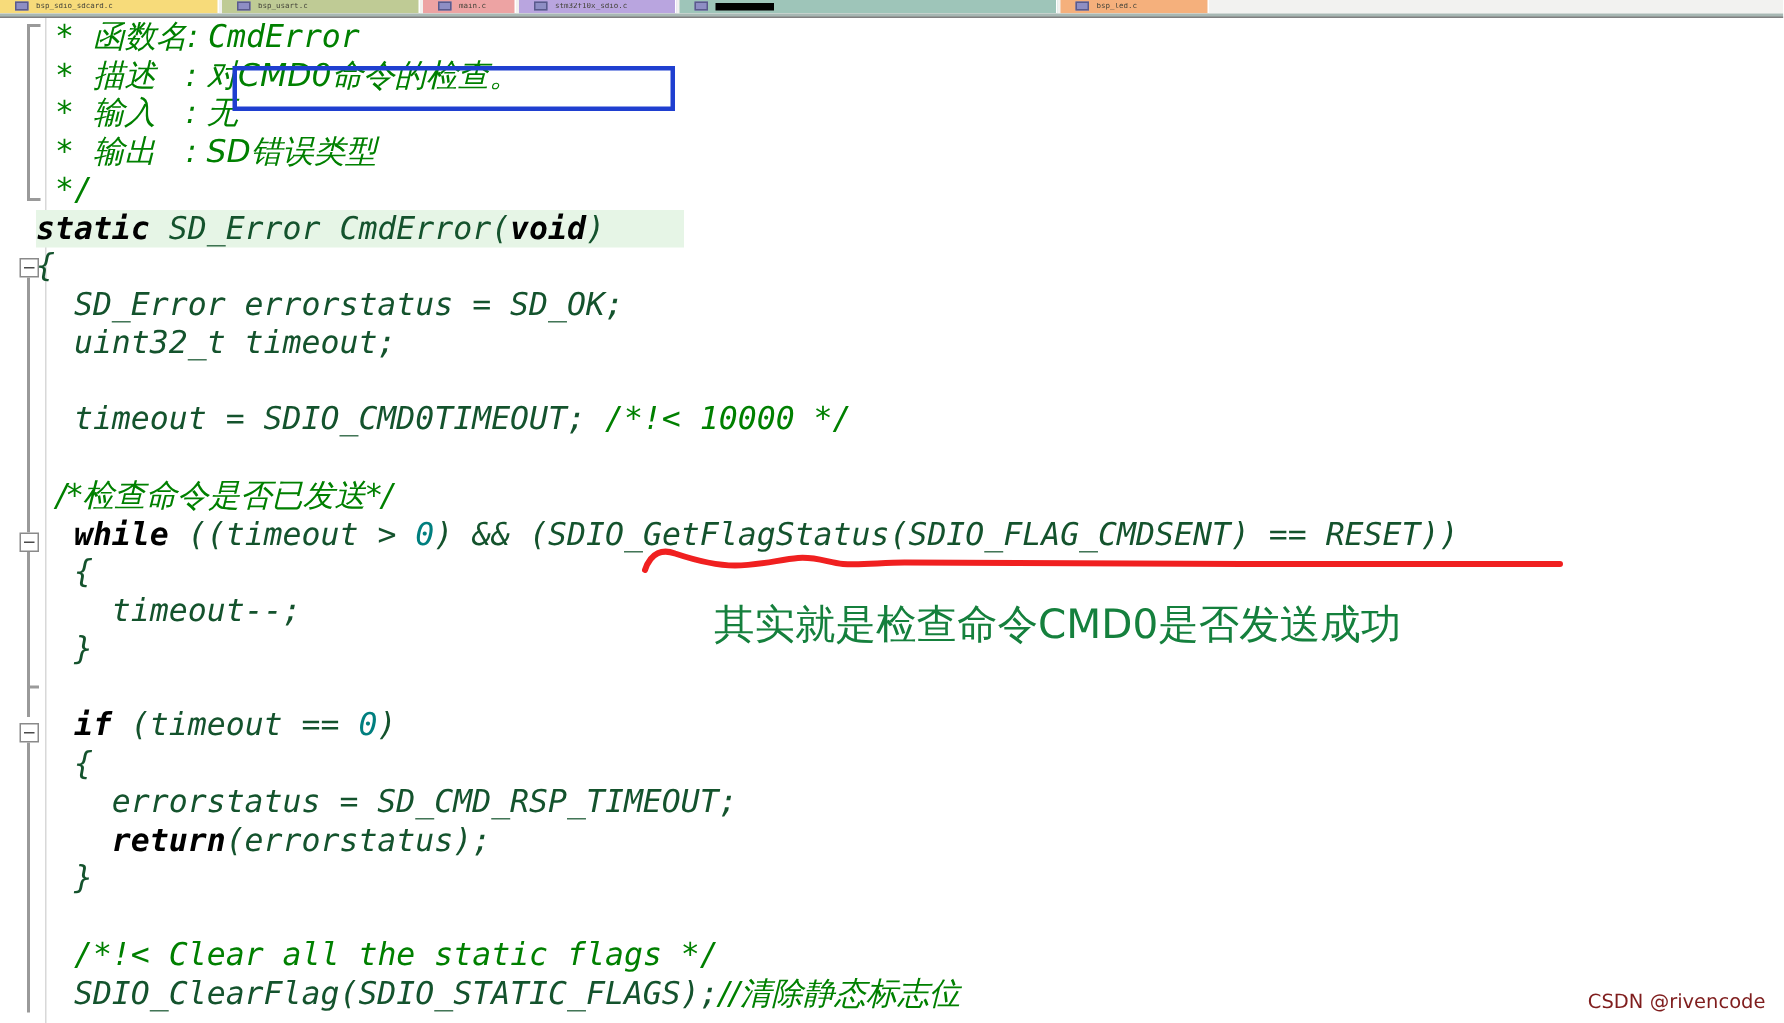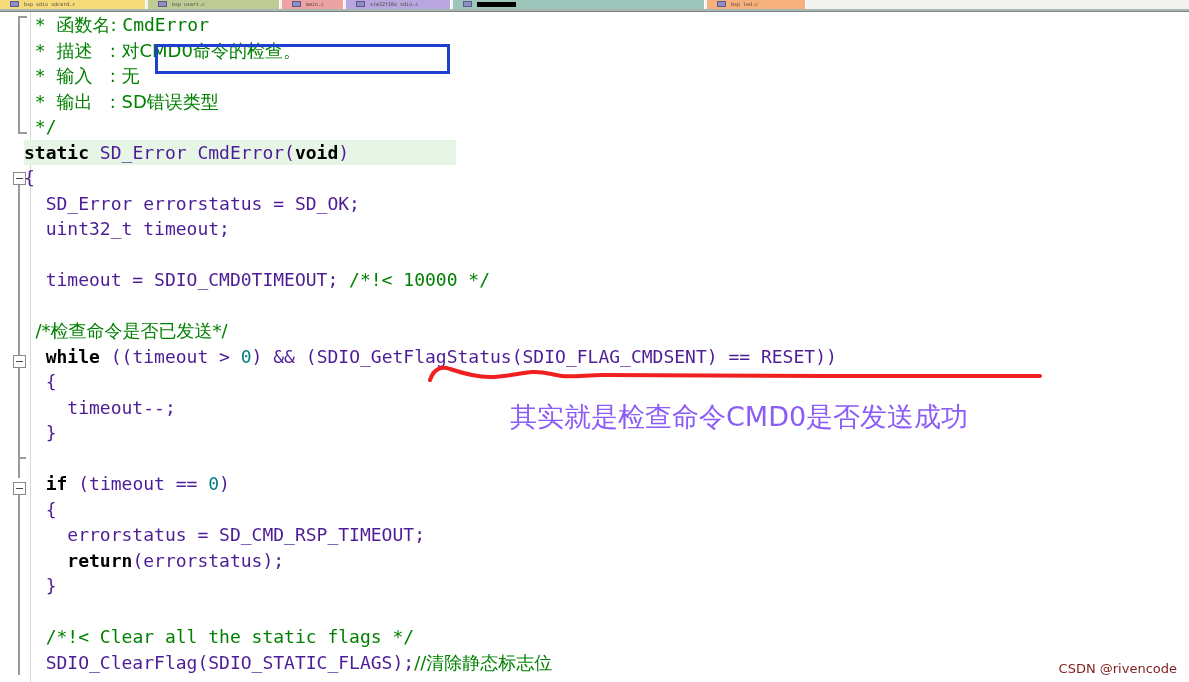--- a/index.html
+++ b/index.html
@@ -133,45 +133,46 @@
     background: #d8d8d8;
   }
 
   
   .code {
     position: absolute;
     left: 24px;
     top: 0;
     width: 1165px;
     font-family: "DejaVu Sans Mono", monospace;
-    font-size: 18px;
+    font-size: 21px;
     line-height: 25.5px;
     white-space: pre;
     letter-spacing: 0px;
+    font-style: italic;
   }
   .line {
     position: relative;
     height: 25.5px;
     white-space: pre;
   }
   .line .hl {
     position: absolute;
     left: 0; top: 0;
     height: 25.5px;
     background: #e6f5e6;
     z-index: 0;
   }
   .line > span.txt {
     position: relative;
     z-index: 1;
   }
 
   .c-comment   { color: #008000; }
   .c-keyword   { color: #000000; font-weight: bold; }
-  .c-plain     { color: #4c1d95; }
+  .c-plain     { color: #14532d; }
   .c-number    { color: #007f7f; }
   .c-cn        { color: #008000; font-family: "DejaVu Sans", sans-serif; }
 
   
   .blue-box {
     position: absolute;
     left: 155px;
     top: 32px;
     width: 295px;
     height: 30px;
@@ -182,24 +183,23 @@
   }
 
   
   .red-note {
     position: absolute;
     left: 476px;
     top: 388px;
     font-family: "DejaVu Sans", sans-serif;
     font-size: 27px;
     line-height: 33px;
-    color: #8b5cf6;
+    color: #15803d;
     white-space: nowrap;
     z-index: 6;
-    margin-left: 34px;
   }
   .red-underline {
     position: absolute;
     left: 428px;
     top: 352px;
     width: 615px;
     height: 18px;
     z-index: 6;
     pointer-events: none;
   }

